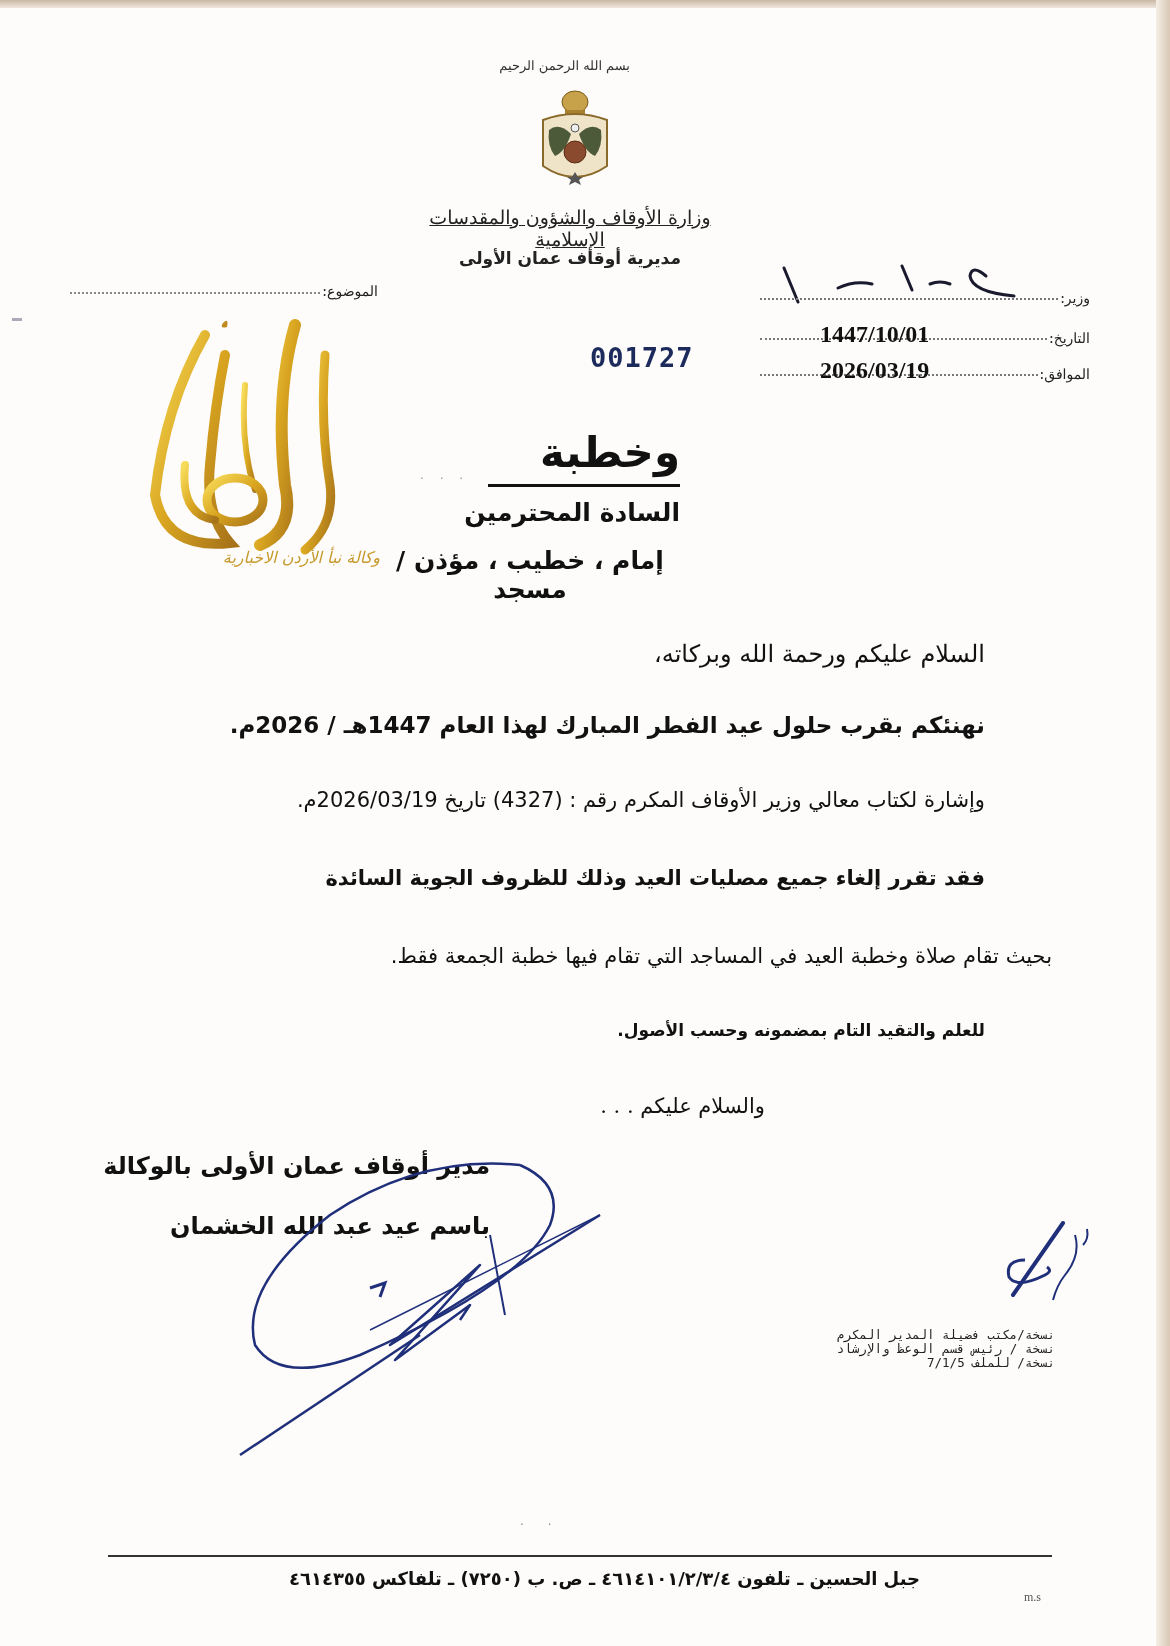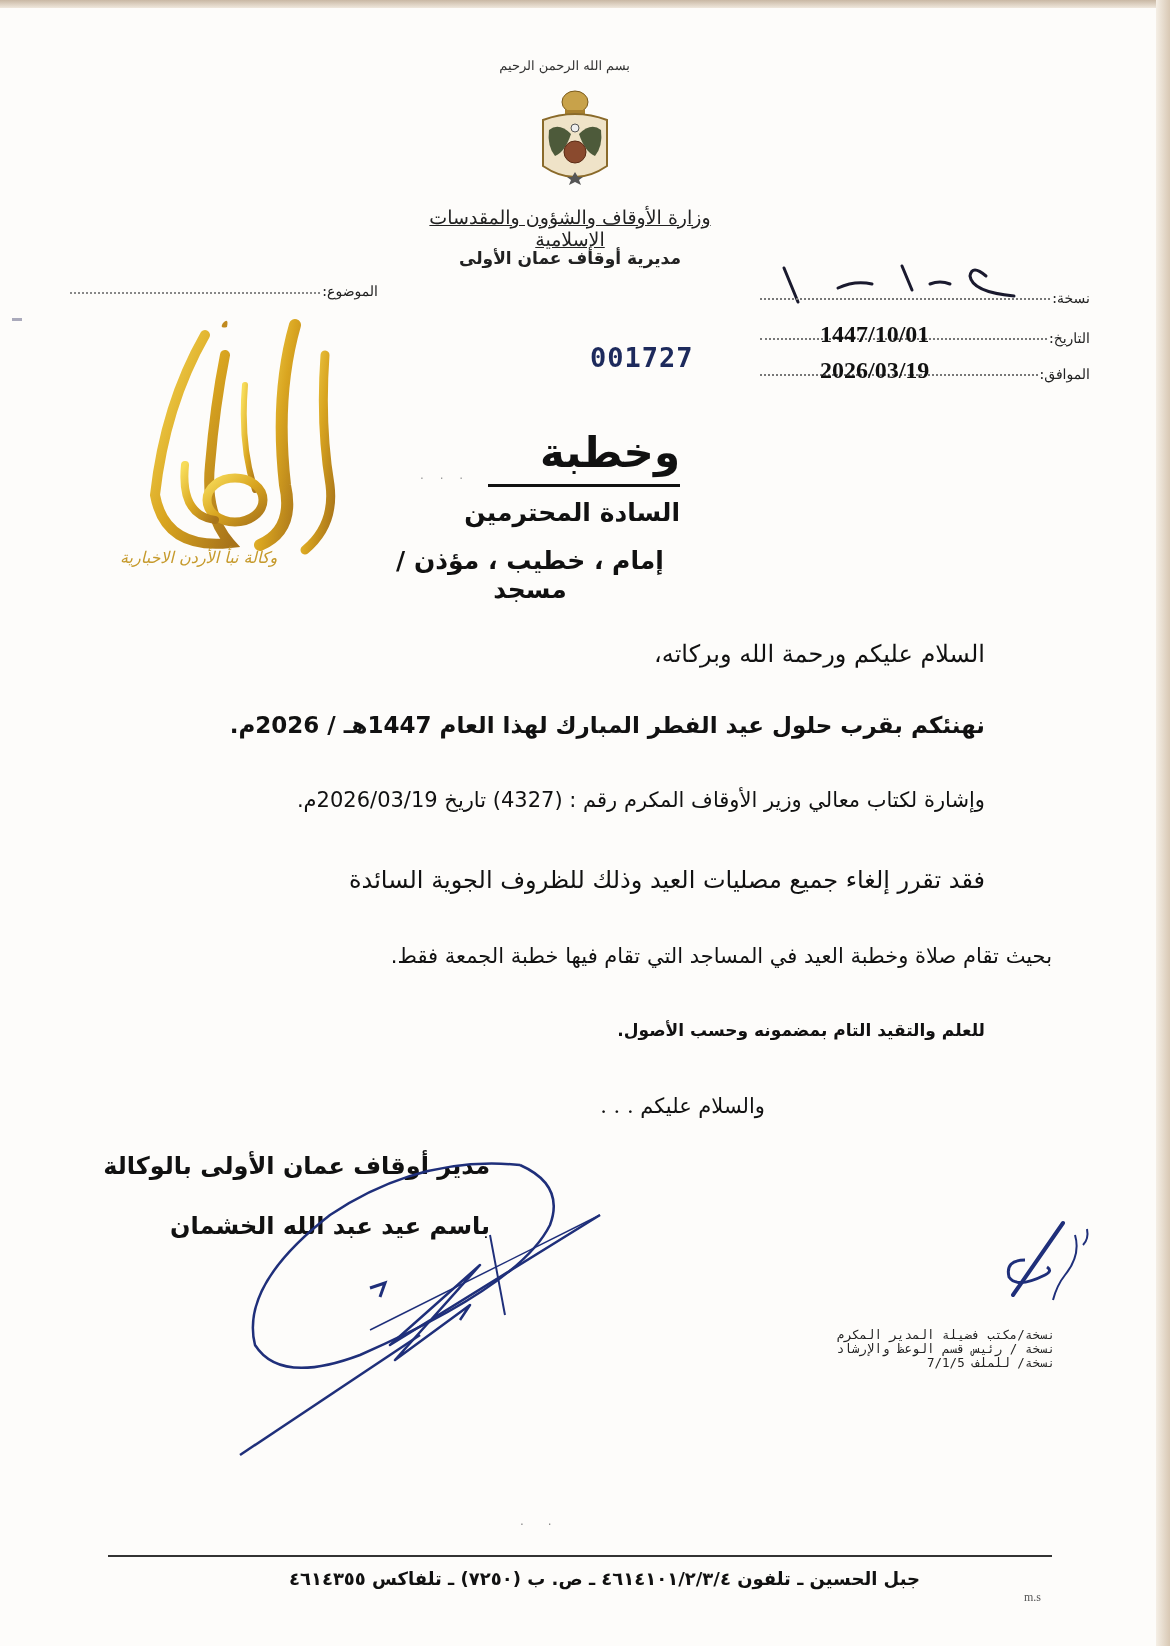--- a/index.html
+++ b/index.html
@@ -33,35 +33,35 @@
     .field-value { position: absolute; left: 60px; bottom: -10px; font-family: "Liberation Serif", serif; font-weight: bold; font-size: 24px; color: #111; }
     .ref-scribble { left: 780px; top: 262px; width: 240px; height: 50px; }
 
     .subject-row { left: 66px; top: 283px; width: 312px; display: flex; flex-direction: row-reverse; align-items: flex-end; }
     .subject-dots { flex: 1; border-bottom: 2px dotted #888; margin-bottom: 5px; margin-left: 4px; }
 
     .serial-stamp { left: 590px; top: 342px; font-family: "DejaVu Sans Mono", monospace; font-weight: bold; font-size: 27px; color: #1d2a5c; letter-spacing: 1px; }
 
     
     .wm-logo { left: 135px; top: 315px; width: 230px; height: 250px; }
-    .wm-caption { left: 120px; top: 548px; width: 240px; text-align: left; font-family: "DejaVu Serif", serif; font-style: italic; font-size: 16px; color: #c69a2c; }
+    .wm-caption { left: 140px; top: 548px; width: 240px; text-align: right; font-family: "DejaVu Serif", serif; font-style: italic; font-size: 16px; color: #c69a2c; }
 
     
     .circular-title { left: 420px; top: 428px; width: 260px; text-align: right; font-size: 42px; font-weight: bold; letter-spacing: 6px; }
     .title-underline { left: 488px; top: 484px; width: 192px; height: 3px; background: #111; }
     .title-dots { left: 420px; top: 472px; font-size: 12px; color: #999; letter-spacing: 6px; }
     .salutation-title { left: 420px; top: 498px; width: 260px; text-align: right; font-size: 25px; font-weight: bold; }
     .recipients { left: 380px; top: 546px; width: 300px; text-align: center; font-size: 25px; font-weight: bold; }
 
     
     .body-line { right: 185px; text-align: right; white-space: nowrap; }
     .greeting { top: 640px; font-family: "DejaVu Serif", serif; font-size: 24px; }
     .congrats { top: 712px; font-size: 23px; font-weight: bold; }
     .reference { top: 788px; font-size: 21px; }
-    .decision { top: 866px; font-size: 24px; font-weight: normal; }
+    .decision { top: 866px; font-size: 21px; font-weight: bold; }
     .arrangement { top: 944px; right: 118px; font-size: 21px; }
     .compliance { top: 1020px; font-size: 17px; font-weight: bold; }
     .closing { top: 1094px; right: 405px; font-family: "DejaVu Serif", serif; font-size: 21px; }
 
     
     .sig-title { right: 680px; top: 1152px; text-align: right; font-size: 24px; font-weight: bold; white-space: nowrap; }
     .sig-name { right: 680px; top: 1212px; text-align: right; font-size: 24px; font-weight: bold; white-space: nowrap; }
     .signature { left: 220px; top: 1155px; width: 400px; height: 320px; }
     .initials { left: 995px; top: 1215px; width: 100px; height: 95px; }
 
@@ -98,21 +98,21 @@
 <div class="abs directorate rtl">مديرية أوقاف عمان الأولى</div>
 
 <svg class="abs ref-scribble" viewBox="0 0 240 50">
   <path d="M4 6 L18 40" stroke="#1a1a2e" stroke-width="3" fill="none" stroke-linecap="round"></path>
   <path d="M58 26 Q75 18 92 22" stroke="#1a1a2e" stroke-width="3" fill="none" stroke-linecap="round"></path>
   <path d="M122 4 L132 28" stroke="#1a1a2e" stroke-width="3" fill="none" stroke-linecap="round"></path>
   <path d="M150 22 Q160 18 170 22" stroke="#1a1a2e" stroke-width="3" fill="none" stroke-linecap="round"></path>
   <path d="M206 14 Q192 2 190 14 Q192 30 234 34" stroke="#1a1a2e" stroke-width="3" fill="none" stroke-linecap="round"></path>
 </svg>
 <div class="abs field-row" style="top:278px;">
-  <span class="field-label rtl">نسخة:</span>
+  <span class="field-label rtl">وزير:</span>
   <span class="field-dots"></span>
 </div>
 <div class="abs field-row" style="top:318px;">
   <span class="field-label rtl">التاريخ:</span>
   <span class="field-dots">
     <span class="field-value">1447/10/01</span>
   </span>
 </div>
 <div class="abs field-row" style="top:354px;">
   <span class="field-label rtl">الموافق:</span>

